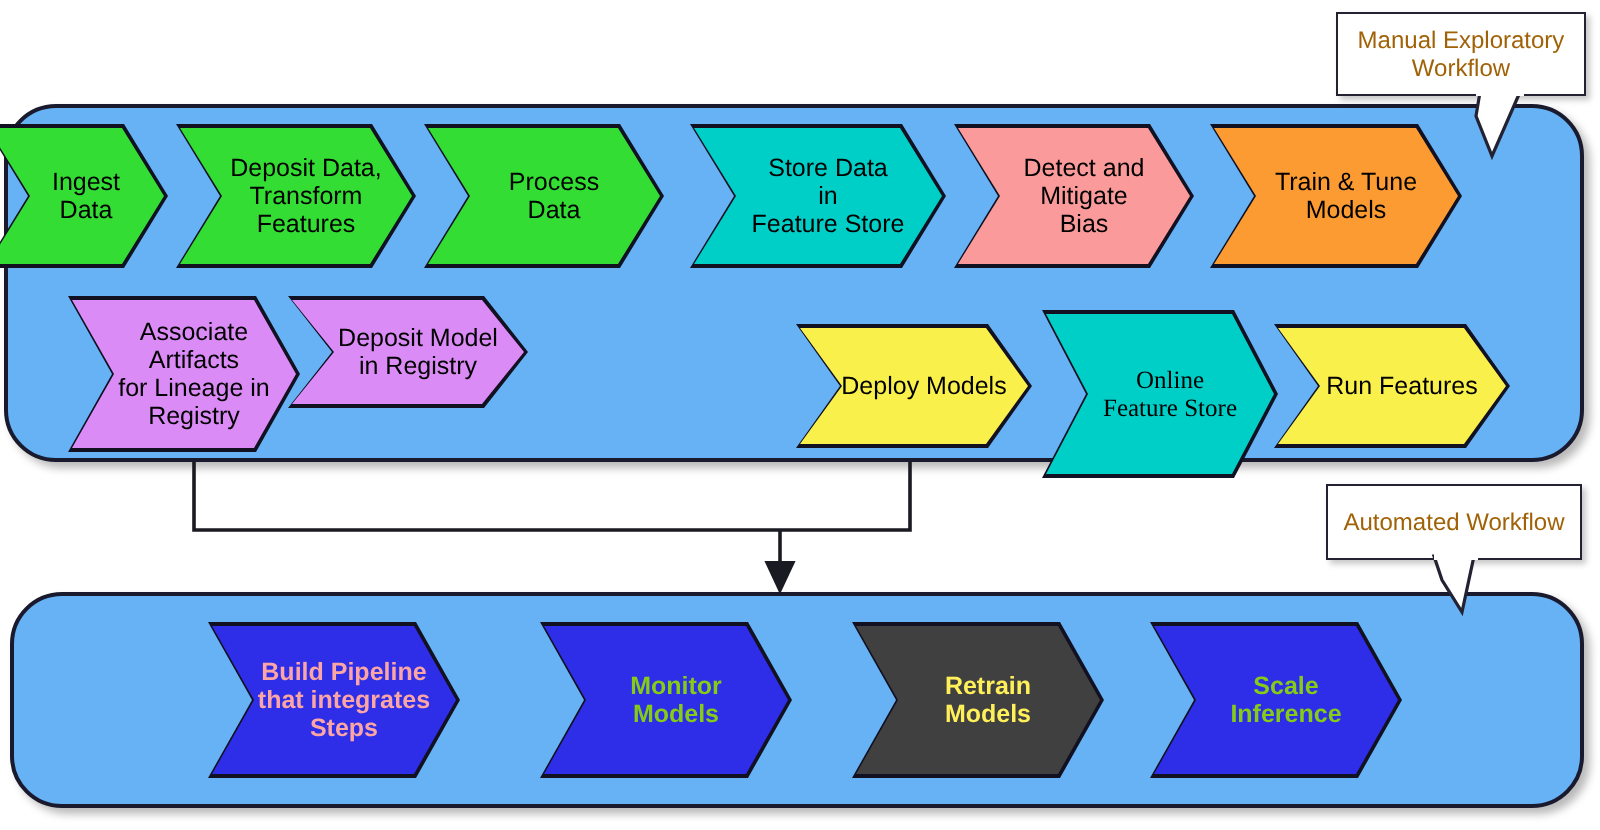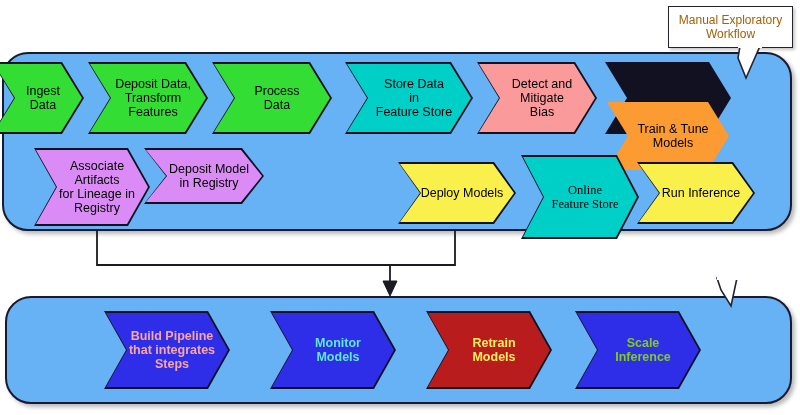--- a/index.html
+++ b/index.html
@@ -150,21 +150,21 @@
     <div class="chev-outline"></div>
     <div class="chev-face" style="background:#FA9A9A;">
       <span class="chev-label">Detect and
 Mitigate
 Bias</span>
     </div>
   </div>
 
   <div class="chev-wrap" id="t1-5" style="left:605px; top:62px; width:126px; height:72px;">
     <div class="chev-outline"></div>
-    <div class="chev-face" style="background:#FC9B31;margin-top:38px;">
+    <div class="chev-face" style="background:#FC9B31;">
       <span class="chev-label">Train &amp; Tune
 Models</span>
     </div>
   </div>
 
   <div class="chev-wrap" id="t2-0" style="left:34px; top:148px; width:116px; height:78px;">
     <div class="chev-outline"></div>
     <div class="chev-face" style="background:#DB8BF5;">
       <span class="chev-label">Associate
 Artifacts
@@ -192,46 +192,46 @@
     <div class="chev-outline"></div>
     <div class="chev-face" style="background:#00CFC8;">
       <span class="chev-label">Online
 Feature Store</span>
     </div>
   </div>
 
   <div class="chev-wrap" id="t2-4" style="left:637px; top:162px; width:118px; height:62px;">
     <div class="chev-outline"></div>
     <div class="chev-face" style="background:#FAF04B;">
-      <span class="chev-label">Run Inference</span>
+      <span class="chev-label">Run Features</span>
     </div>
   </div>
 
   <div class="container-band" id="band-bottom"></div>
 
   <div class="chev-wrap row-bottom" id="b1-0" style="left:104px; top:311px; width:126px; height:78px;">
     <div class="chev-outline"></div>
     <div class="chev-face" style="background:#2E2EE8;">
       <span class="chev-label" style="color:#fca5a5;">Build Pipeline
 that integrates
 Steps</span>
     </div>
   </div>
 
   <div class="chev-wrap row-bottom" id="b1-1" style="left:270px; top:311px; width:126px; height:78px;">
     <div class="chev-outline"></div>
     <div class="chev-face" style="background:#2E2EE8;">
-      <span class="chev-label" style="color:#5eead4;">Monitor
+      <span class="chev-label" style="color:#84cc16;">Monitor
 Models</span>
     </div>
   </div>
 
   <div class="chev-wrap row-bottom" id="b1-2" style="left:426px; top:311px; width:126px; height:78px;">
     <div class="chev-outline"></div>
-    <div class="chev-face" style="background:#b91c1c;">
+    <div class="chev-face" style="background:#404040;">
       <span class="chev-label" style="color:#FFF05A;">Retrain
 Models</span>
     </div>
   </div>
 
   <div class="chev-wrap row-bottom" id="b1-3" style="left:575px; top:311px; width:126px; height:78px;">
     <div class="chev-outline"></div>
     <div class="chev-face" style="background:#2E2EE8;">
       <span class="chev-label" style="color:#84cc16;">Scale
 Inference</span>
@@ -248,18 +248,21 @@
 
   <div class="callout" id="callout-1" style="left:668px; top:6px; width:125px; height:42px;">
     <span>Manual Exploratory
 Workflow</span>
   </div>
   <svg style="position:absolute; left:660px; top:44px; width:140px; height:40px;" viewBox="0 0 140 40">
     <polygon points="80,2 100,2 86,34 78,14" fill="#ffffff" stroke="#222233" stroke-width="1.6"></polygon>
     <rect x="78" y="0" width="24" height="4" fill="#ffffff"></rect>
   </svg>
 
+  <div class="callout" id="callout-2" style="left:663px; top:242px; width:128px; height:38px;">
+    <span>Automated Workflow</span>
+  </div>
   <svg style="position:absolute; left:655px; top:276px; width:140px; height:36px;" viewBox="0 0 140 36">
     <polygon points="62,2 82,2 76,30 66,14" fill="#ffffff" stroke="#222233" stroke-width="1.6"></polygon>
     <rect x="62" y="0" width="22" height="4" fill="#ffffff"></rect>
   </svg>
 
 </div>
 
 </body></html>

